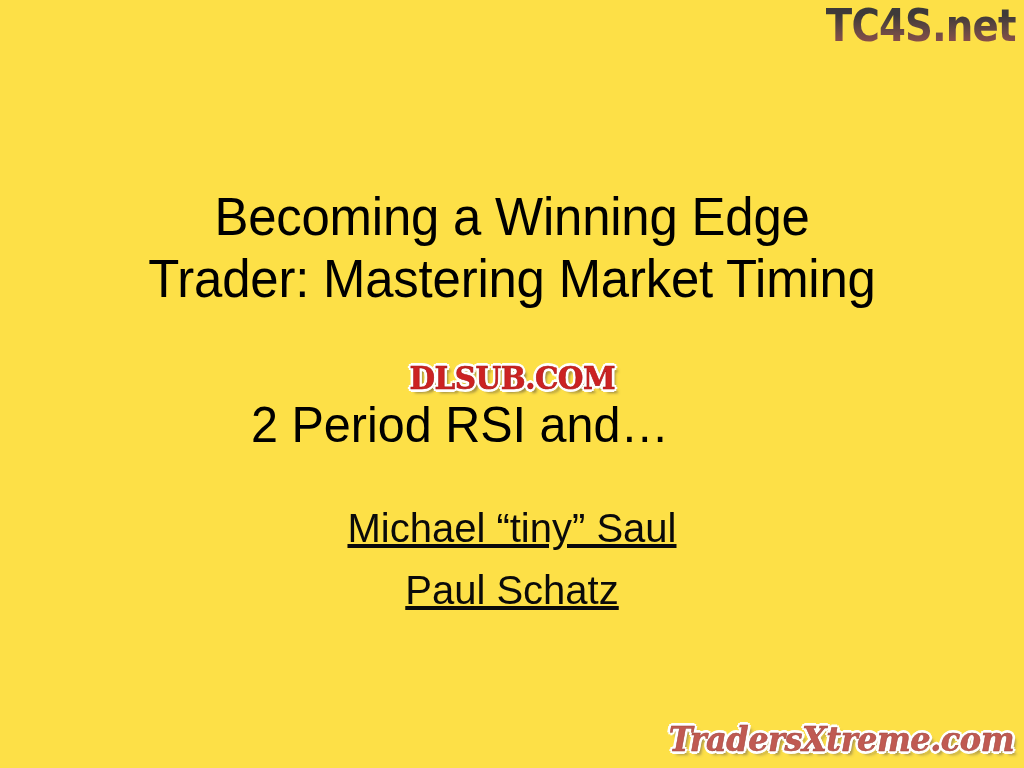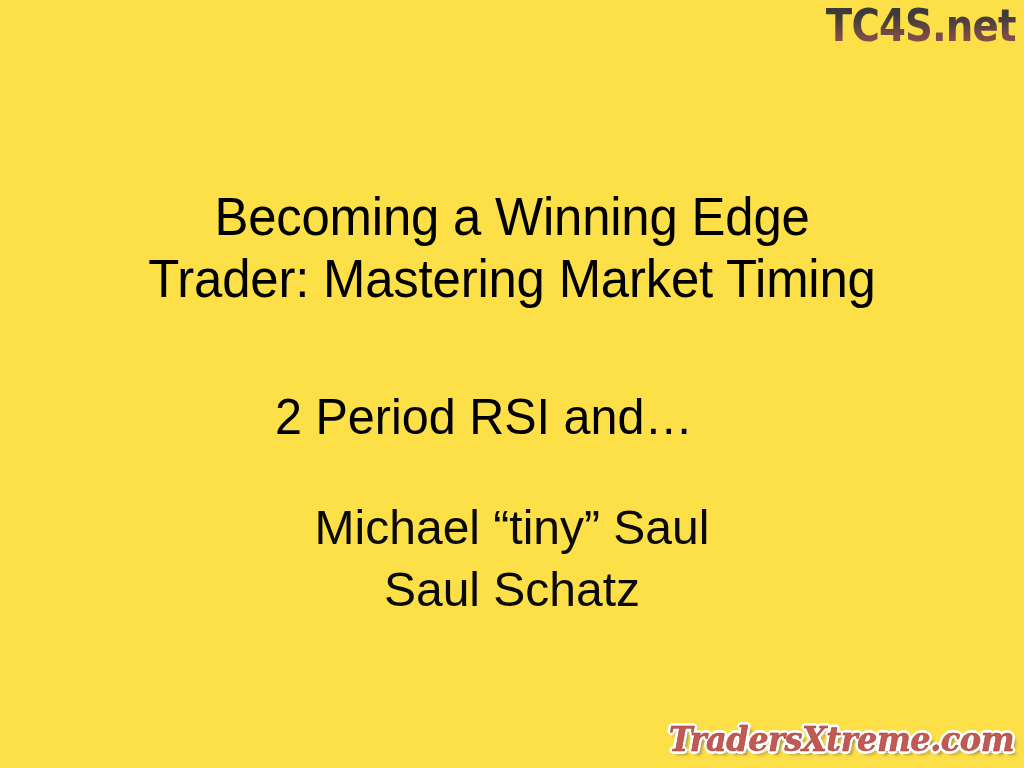--- a/index.html
+++ b/index.html
@@ -39,24 +39,23 @@
     letter-spacing: -0.2px;
     transform: scaleX(0.96);
     transform-origin: center center;
     white-space: nowrap;
   }
 
   
   .subtitle-block {
     position: absolute;
     left: 0;
-    top: 388px;
+    top: 396px;
     width: 920px;
     text-align: center;
-    padding-left: 24px;
   }
   .subtitle-line {
     display: block;
     font-family: "Liberation Sans", sans-serif;
     font-weight: 400;
     font-size: 50px;
     line-height: 58px;
     color: #000000;
     letter-spacing: 0px;
     transform: scaleX(0.97);
@@ -69,24 +68,25 @@
     position: absolute;
     left: 0;
     top: 497px;
     width: 1024px;
     text-align: center;
   }
   .author-line {
     display: block;
     font-family: "Liberation Sans", sans-serif;
     font-weight: 400;
-    font-size: 48px;
+    font-size: 40px;
     line-height: 62px;
     color: #0a0a0a;
     white-space: nowrap;
+    text-decoration: underline;
   }
 
   
   .wm-tc4s {
     position: absolute;
     right: 8px;
     top: 2px;
     font-family: "DejaVu Sans", sans-serif;
     font-weight: 700;
     font-size: 44px;
@@ -177,27 +177,30 @@
 
 <div id="slide">
 
   <div class="wm-tc4s">TC4S.net</div>
 
   <div class="title-block">
     <span class="title-line">Becoming a Winning Edge</span>
     <span class="title-line">Trader: Mastering Market Timing</span>
   </div>
 
+  <div class="wm-dlsub">
+    <span>DLSUB.COM</span>
+  </div>
 
   <div class="subtitle-block">
     <span class="subtitle-line">2 Period RSI and…</span>
   </div>
 
   <div class="authors-block">
     <span class="author-line">Michael “tiny” Saul</span>
-    <span class="author-line">Saul Schatz</span>
+    <span class="author-line">Paul Schatz</span>
   </div>
 
   <div class="wm-txtreme">
     <span>TradersXtreme.com</span>
   </div>
 
 </div>
 
 </body></html>

